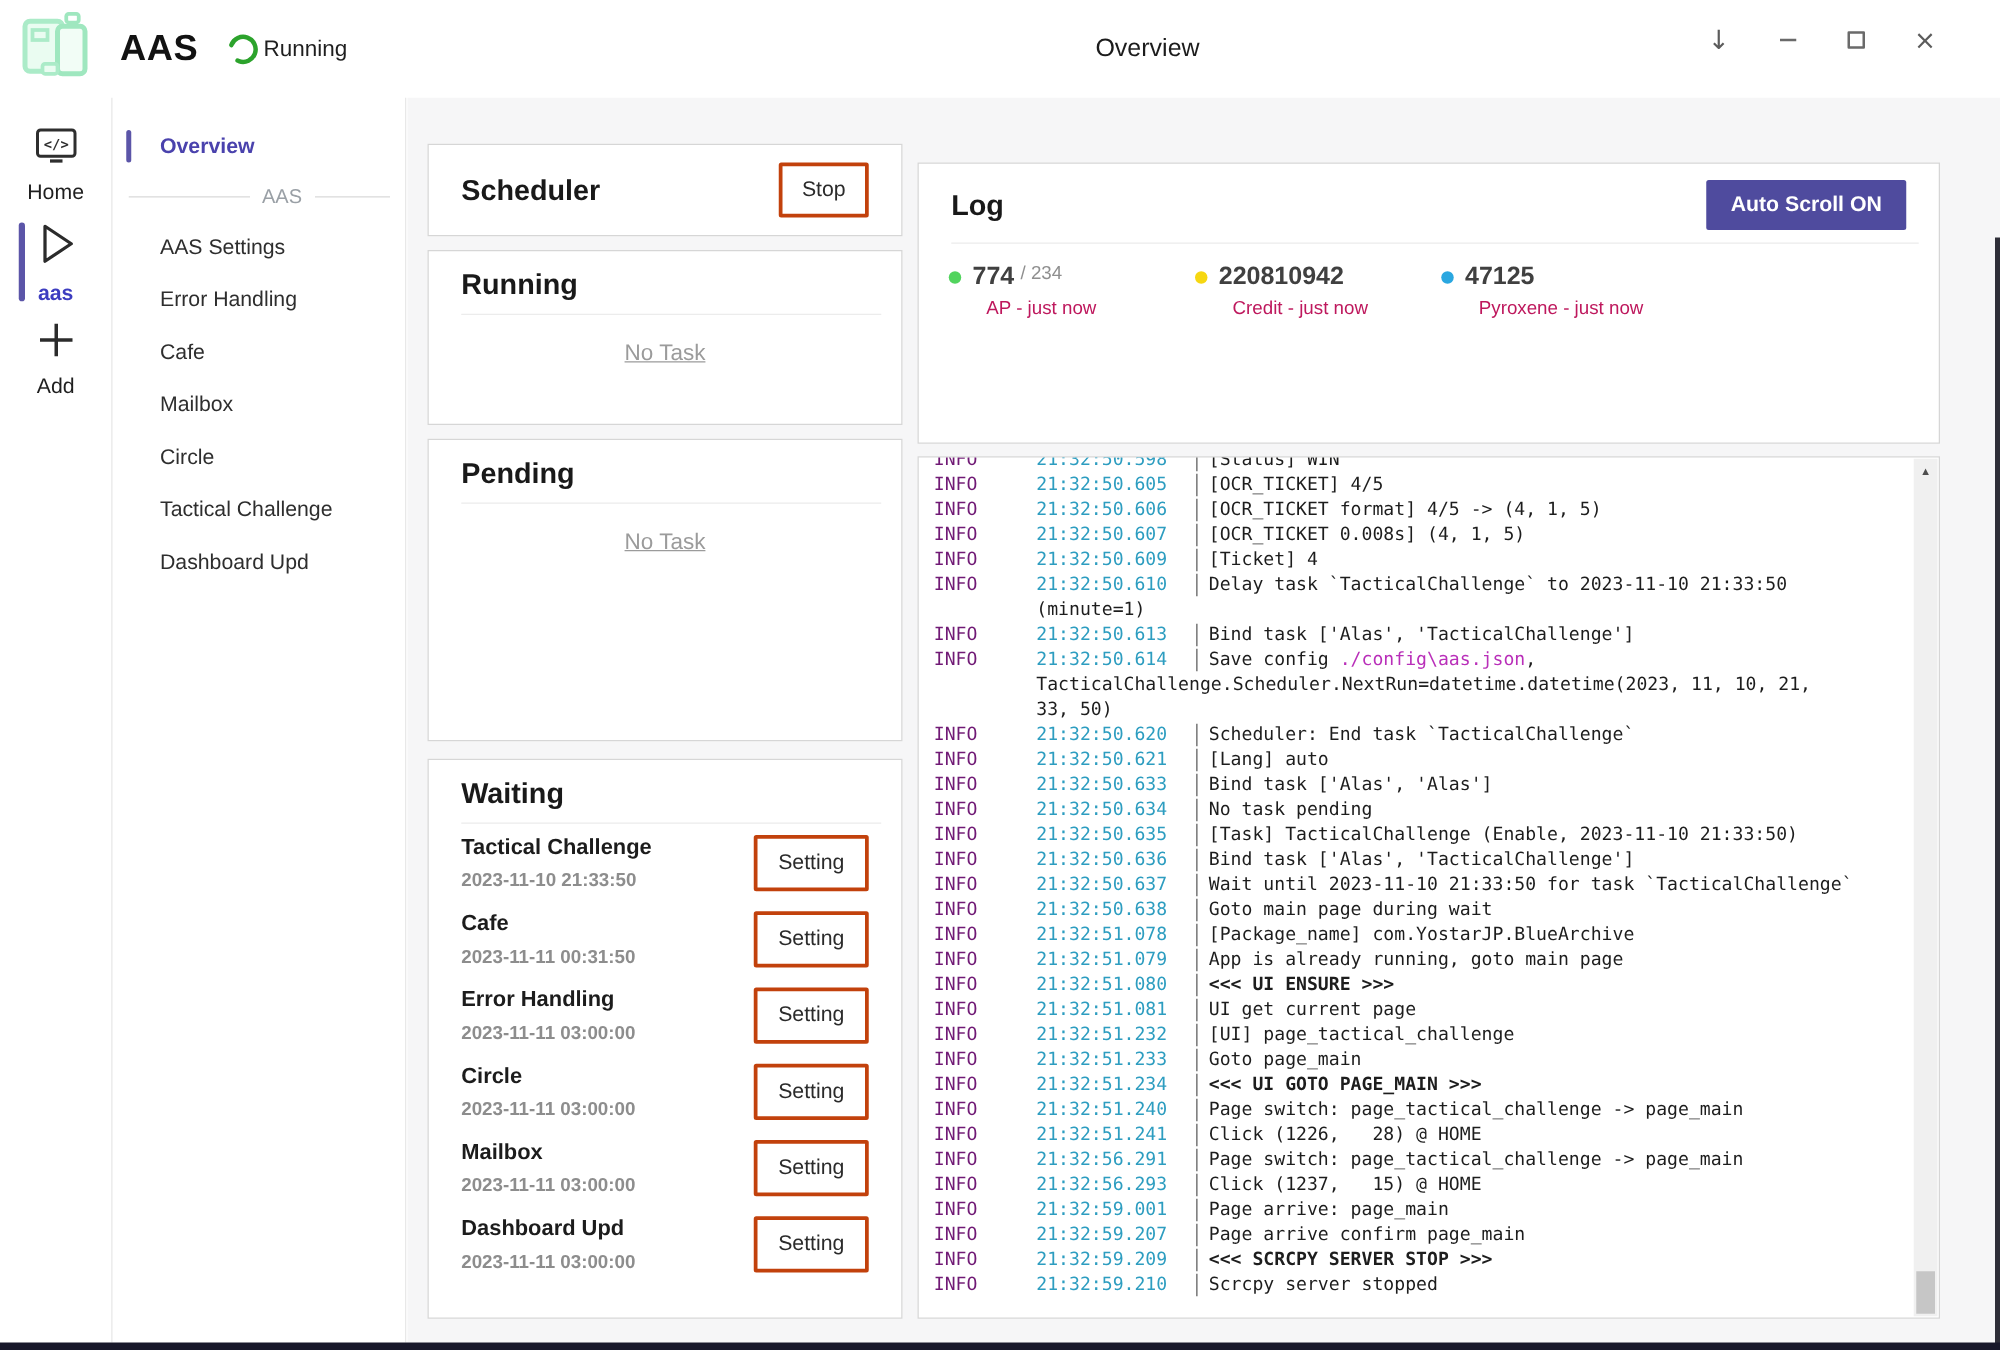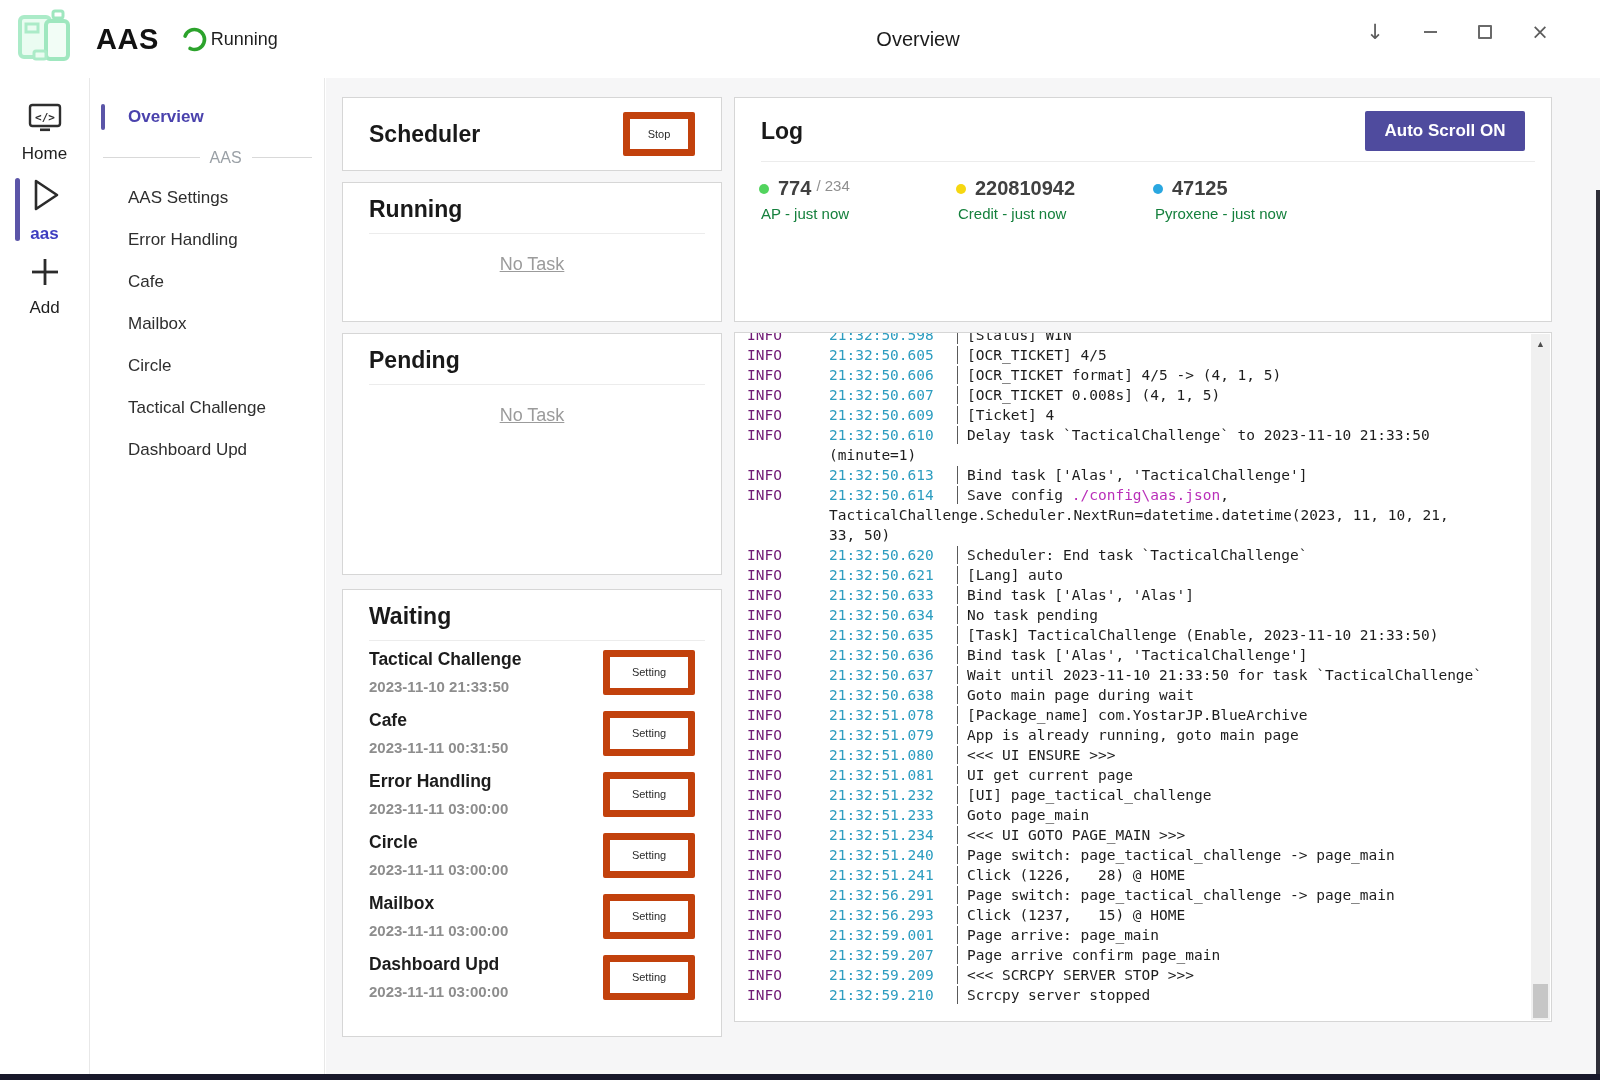--- a/index.html
+++ b/index.html
@@ -32,58 +32,58 @@
   #menu { position:absolute; top:78px; left:91px; width:234px; bottom:6px; background:#fff; border-right:1px solid #e8e8e8; padding-top:18px; z-index:4; }
   .menu-item { position:relative; height:42px; display:flex; align-items:center; padding-left:37px; font-size:17px; color:#2e2e2e; cursor:pointer; }
   .menu-item.active { color:#4a42ad; font-weight:700; }
   .mbar { display:none; position:absolute; left:10px; top:8px; width:4px; height:26px; background:#5b55a8; border-radius:2px; }
   .menu-item.active .mbar { display:block; }
   .menu-divider { height:39px; display:flex; align-items:center; color:#9aa0a6; font-size:16px; padding:0 12px; }
   .menu-divider .dl { flex:1.6; height:1px; background:#d9d9d9; margin-right:10px; }
   .menu-divider .dr { flex:1;   height:1px; background:#d9d9d9; margin-left:10px; }
 
   
-  main { position:absolute; left:326px; right:0; top:78px; bottom:6px; background:#f6f6f7; padding:19px 16px; display:flex; align-items:flex-start; }
+  main { position:absolute; left:326px; right:0; top:78px; bottom:6px; background:#f6f6f7; padding:19px 16px; display:flex; align-items:flex-end; }
   .col-left { width:380px; margin-right:12px; flex:none; }
   .col-right { flex:1; min-width:0; max-width:818px; }
   .card { position:relative; background:#fff; border:1px solid #d6d6d6; }
   .card-head { display:flex; align-items:center; justify-content:space-between; padding:13px 26px 10px; }
   .card-title { font-size:23px; font-weight:600; color:#191919; }
   .hr { border-top:1px solid #ececec; margin:0 16px 0 26px; }
   .empty { color:#9b9b9b; font-size:18px; text-align:center; margin-top:20px;text-decoration:underline; }
-  .btn { background:#fff; border:7px solid #c2410c; border-radius:2px; color:#2b2b2b; font-size:11px; font-family:inherit; cursor:pointer; }
+  .btn { background:#fff; border:3px solid #c2410c; border-radius:2px; color:#2b2b2b; font-size:17px; font-family:inherit; cursor:pointer; }
   .btn.stop { width:72px; height:44px; }
   .btn.setting { width:92px; height:45px; flex:none; }
 
   .sched { height:74px; margin-bottom:11px; display:flex; align-items:center; justify-content:space-between; padding:0 26px; }
   .running { height:140px; margin-bottom:11px; }
   .pending { height:242px; margin-bottom:14px; }
   .waiting { height:448px; overflow:hidden; }
   .wrow { display:flex; align-items:center; justify-content:space-between; padding:8px 26px 7px; }
   .wname { font-size:17.5px; font-weight:700; color:#1c1c1c; margin-bottom:8px; }
   .wdate { font-size:15px; font-weight:600; color:#8d8d8d; }
 
   .logcard { height:225px; margin-bottom:10px; }
   .autoscroll { width:160px; height:40px; background:#4f4b9e; color:#fff; border:none; border-radius:2px; font-size:17px; font-weight:600; font-family:inherit; cursor:pointer; }
   .stats { display:flex; padding:15px 0 0 24px; }
   .stat { width:197px; }
   .stat-top { display:flex; align-items:flex-start; }
   .dot { width:10px; height:10px; border-radius:50%; margin:7px 9px 0 0; flex:none; }
   .stat-val { font-size:20px; font-weight:700; color:#404040; }
   .stat-max { font-size:15px; color:#8f8f8f; font-weight:400; margin-left:5px; }
-  .stat-label { font-size:15px; color:#15803d; margin:5px 0 0 2px; }
+  .stat-label { font-size:15px; color:#be185d; margin:5px 0 0 30px; }
 
   .console { height:690px; padding:0 26px 0 12px; overflow:hidden; }
   .lines { margin-top:-8px; }
   .log-line { display:flex; font-family:"DejaVu Sans Mono", monospace; font-size:14.5px; line-height:20px; color:#1d1d1d; white-space:pre; }
   .lvl { width:82px; color:#701a75; flex:none; }
   .time { width:128px; color:#2d9dc0; flex:none; }
   .sep { flex:none; width:0; border-left:1.5px solid #5a5a5a; margin:1px 9px 1px 0; }
   .msg { white-space:pre; }
-  .msg.bold { font-weight:400; }
+  .msg.bold { font-weight:700; }
   .seg-path { color:#b92fb9; }
   .log-line.cont .msg { margin-left:82px; }
 
   .vtrack { position:absolute; top:1px; right:1px; bottom:1px; width:19px; background:#f0f0f0; }
   .varrow { position:absolute; top:5px; left:0; width:19px; text-align:center; font-size:9px; color:#4e4e4e; }
   .vthumb { position:absolute; bottom:2px; left:2px; width:15px; height:34px; background:#c6c6c6; }
 
   .edge-bottom { position:absolute; left:0; right:0; bottom:0; height:6px; background:#18182a; z-index:9; }
   .edge-right { position:absolute; right:0; top:190px; bottom:0; width:4px; background:#2e2e38; z-index:9; }
 </style>

